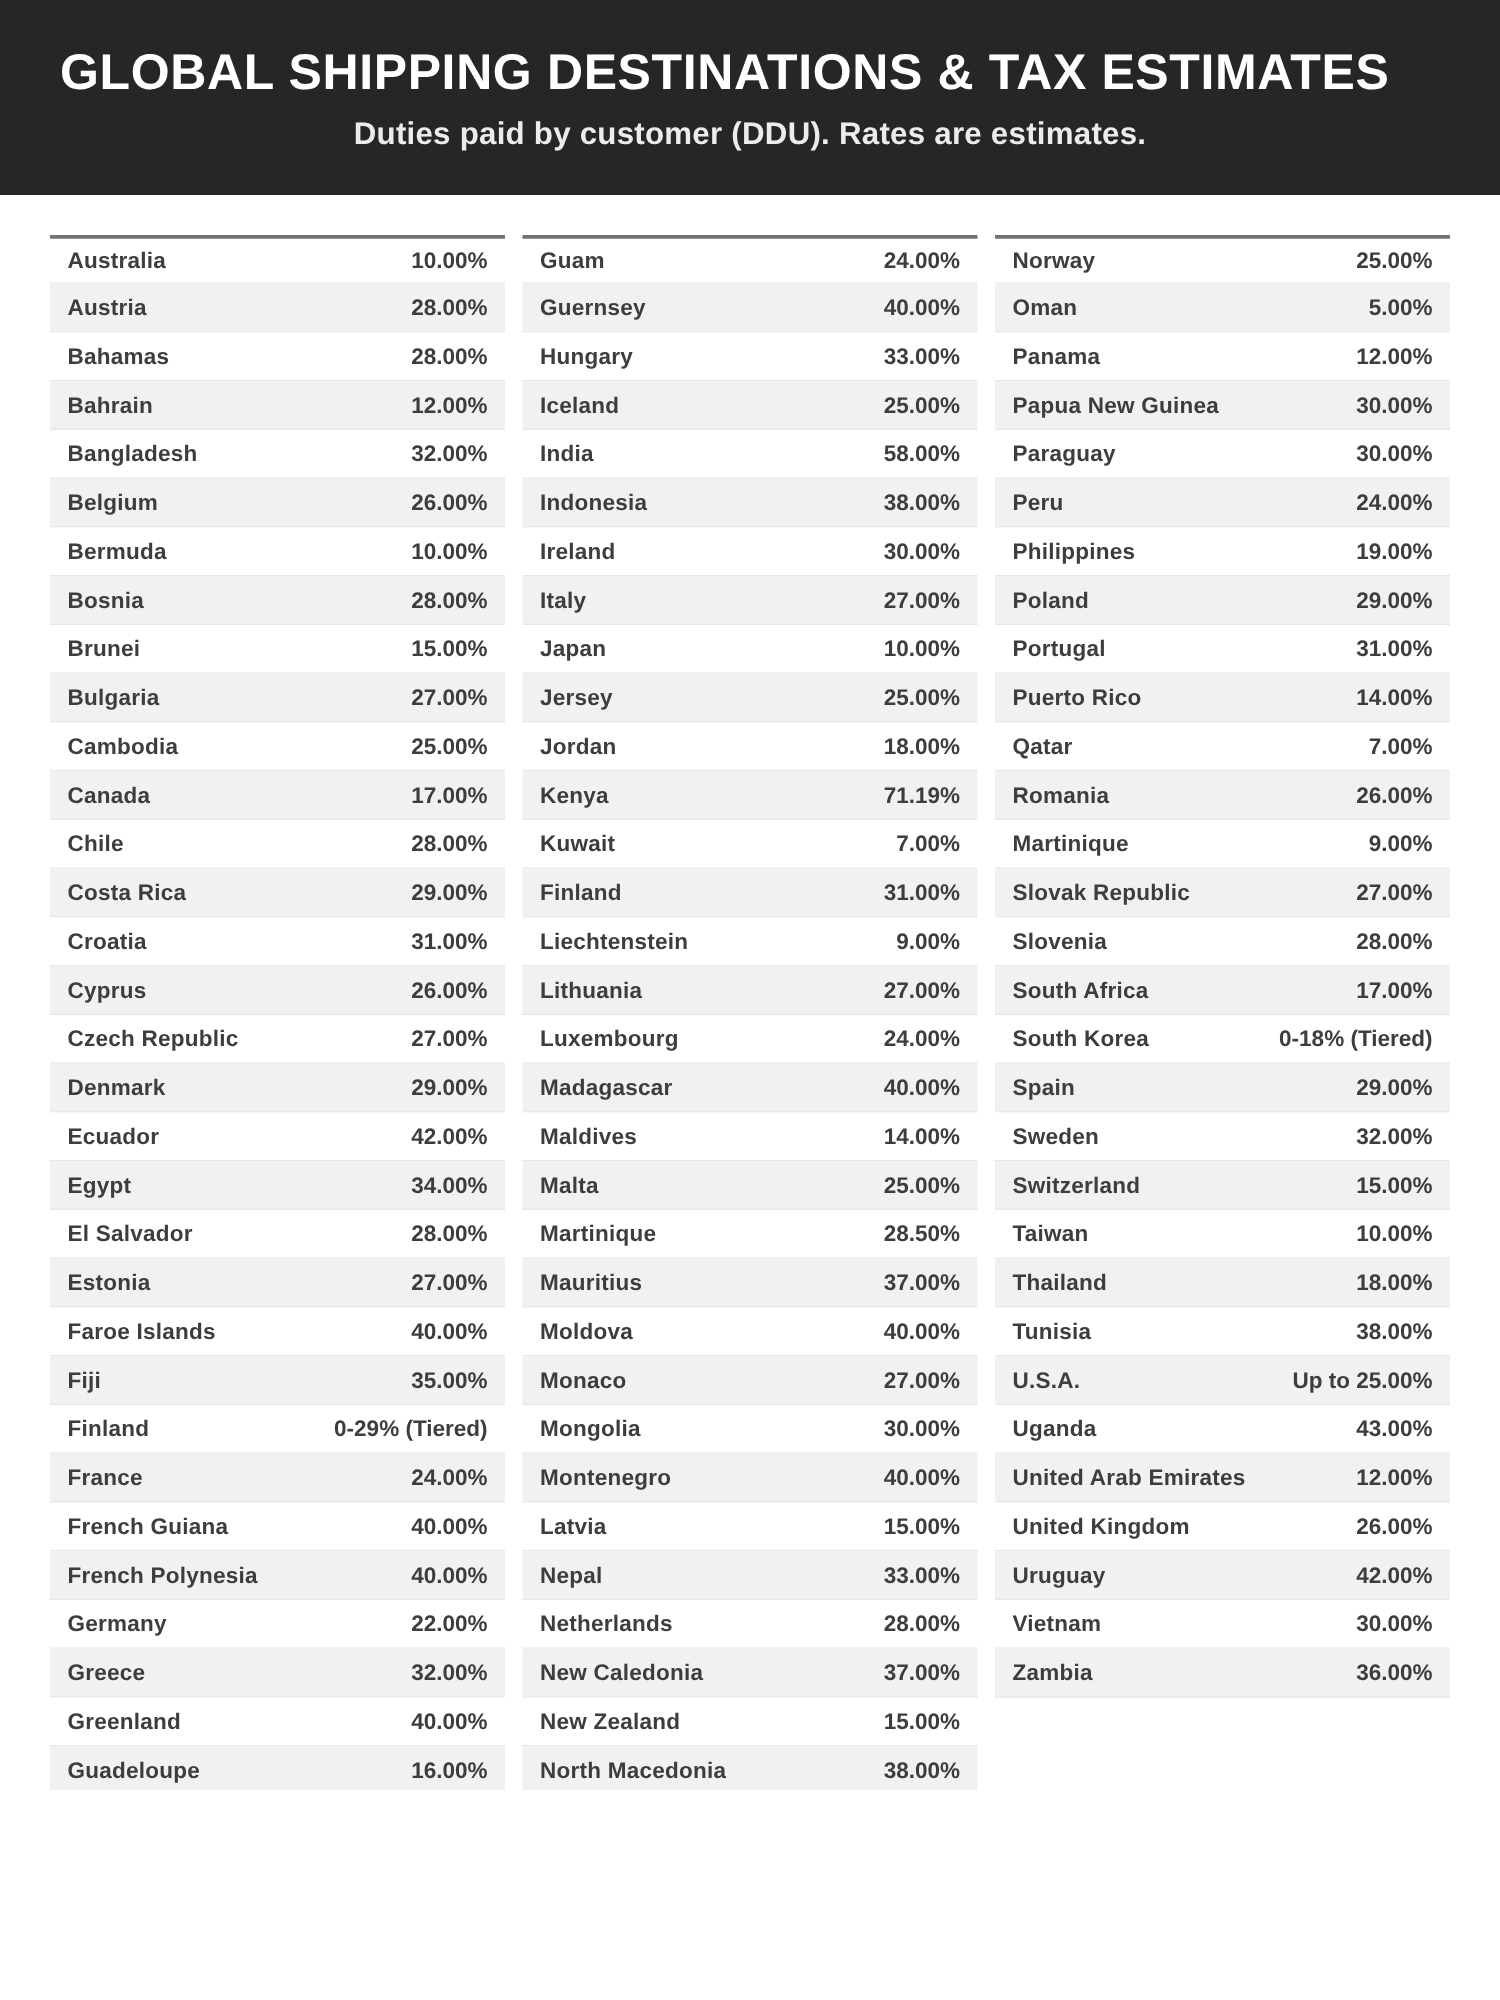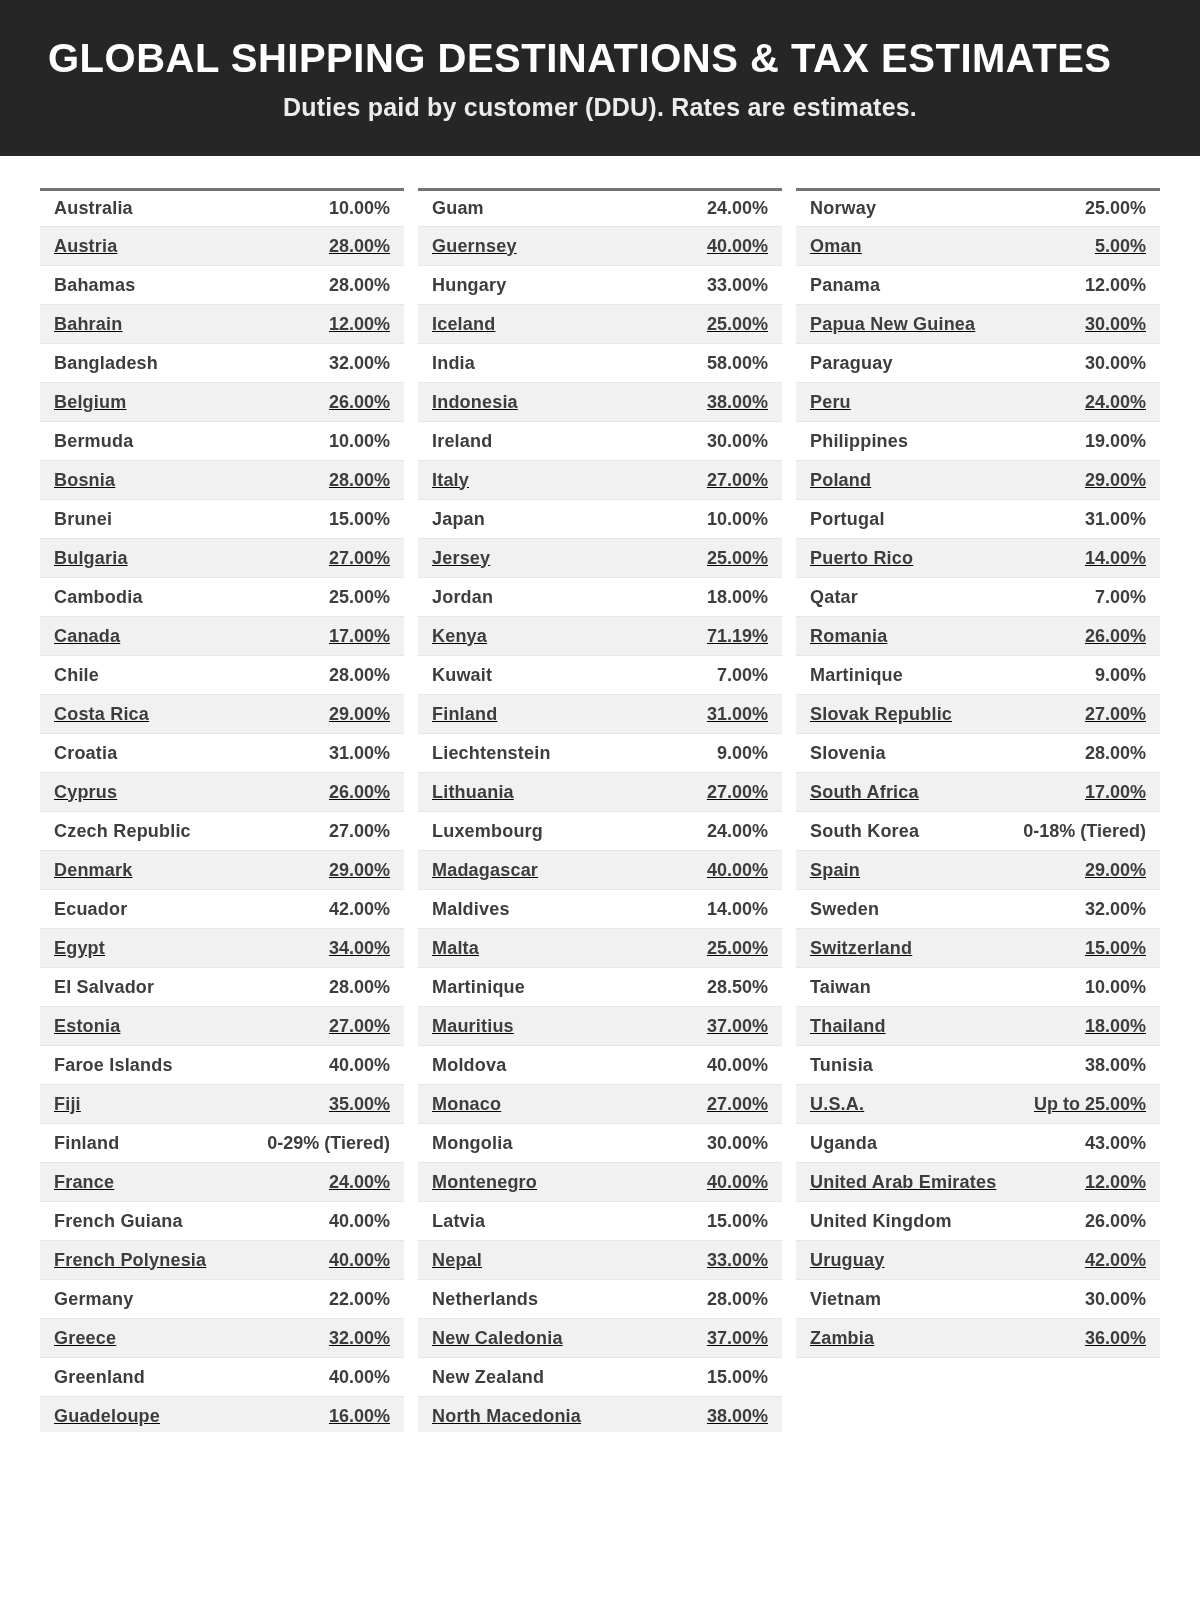--- a/index.html
+++ b/index.html
@@ -50,21 +50,21 @@
   .row {
     display: flex;
     justify-content: space-between;
     align-items: center;
     height: 39px;
     padding: 0 14px;
     background: #ffffff;
     border-bottom: 1px solid #e6e6e6;
   }
   .row:first-child { border-top: 3px solid #737373; }
-  .row.alt { background: #f1f1f1; text-decoration: underline; }
+  .row.alt { background: #f1f1f1; }
   .country {
     font-weight: bold;
     font-size: 18px;
     color: #3d3d3d;
     white-space: nowrap;
     letter-spacing: 0.2px;
   }
   .rate {
     font-weight: bold;
     font-size: 18px;

